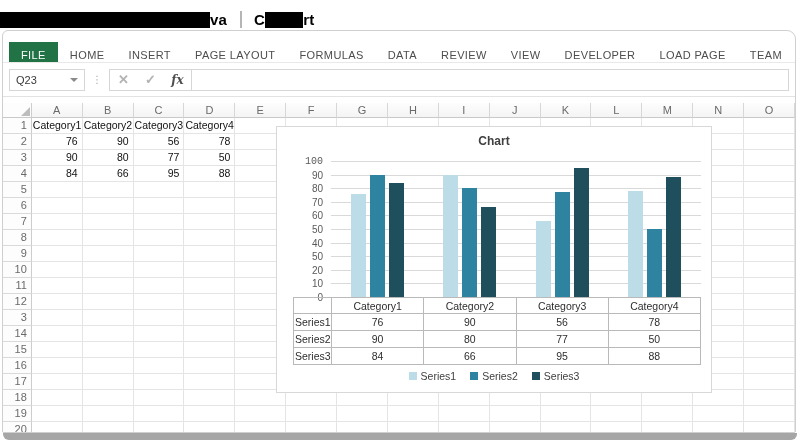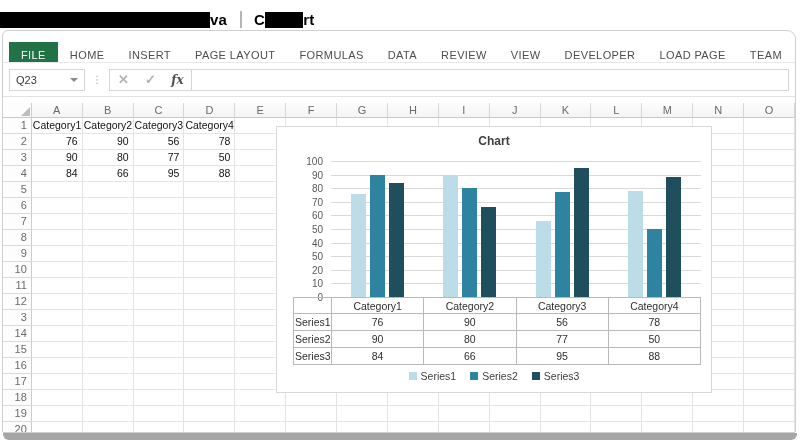--- a/index.html
+++ b/index.html
@@ -493,21 +493,21 @@
           <div class="cell ar"></div>
           <div class="cell ar"></div>
           <div class="cell ar"></div>
         </div>
       </div>
   </div>
 
   <div class="chart">
     <div class="chart-title">Chart</div>
     <div id="ylabs">
-        <div class="ylab" style="left: 4px; top: 29px;">100</div>
+        <div class="ylab" style="left: 4px; top: 29px; font-family: Liberation Mono, monospace;">100</div>
         <div class="ylab" style="left: 4px; top: 42.6px;">90</div>
         <div class="ylab" style="left: 4px; top: 56.2px;">80</div>
         <div class="ylab" style="left: 4px; top: 69.8px;">70</div>
         <div class="ylab" style="left: 4px; top: 83.4px;">60</div>
         <div class="ylab" style="left: 4px; top: 97px;">50</div>
         <div class="ylab" style="left: 4px; top: 110.6px;">40</div>
         <div class="ylab" style="left: 4px; top: 124.2px;">50</div>
         <div class="ylab" style="left: 4px; top: 137.8px;">20</div>
         <div class="ylab" style="left: 4px; top: 151.4px;">10</div>
         <div class="ylab" style="left: 4px; top: 165px;">0</div>

